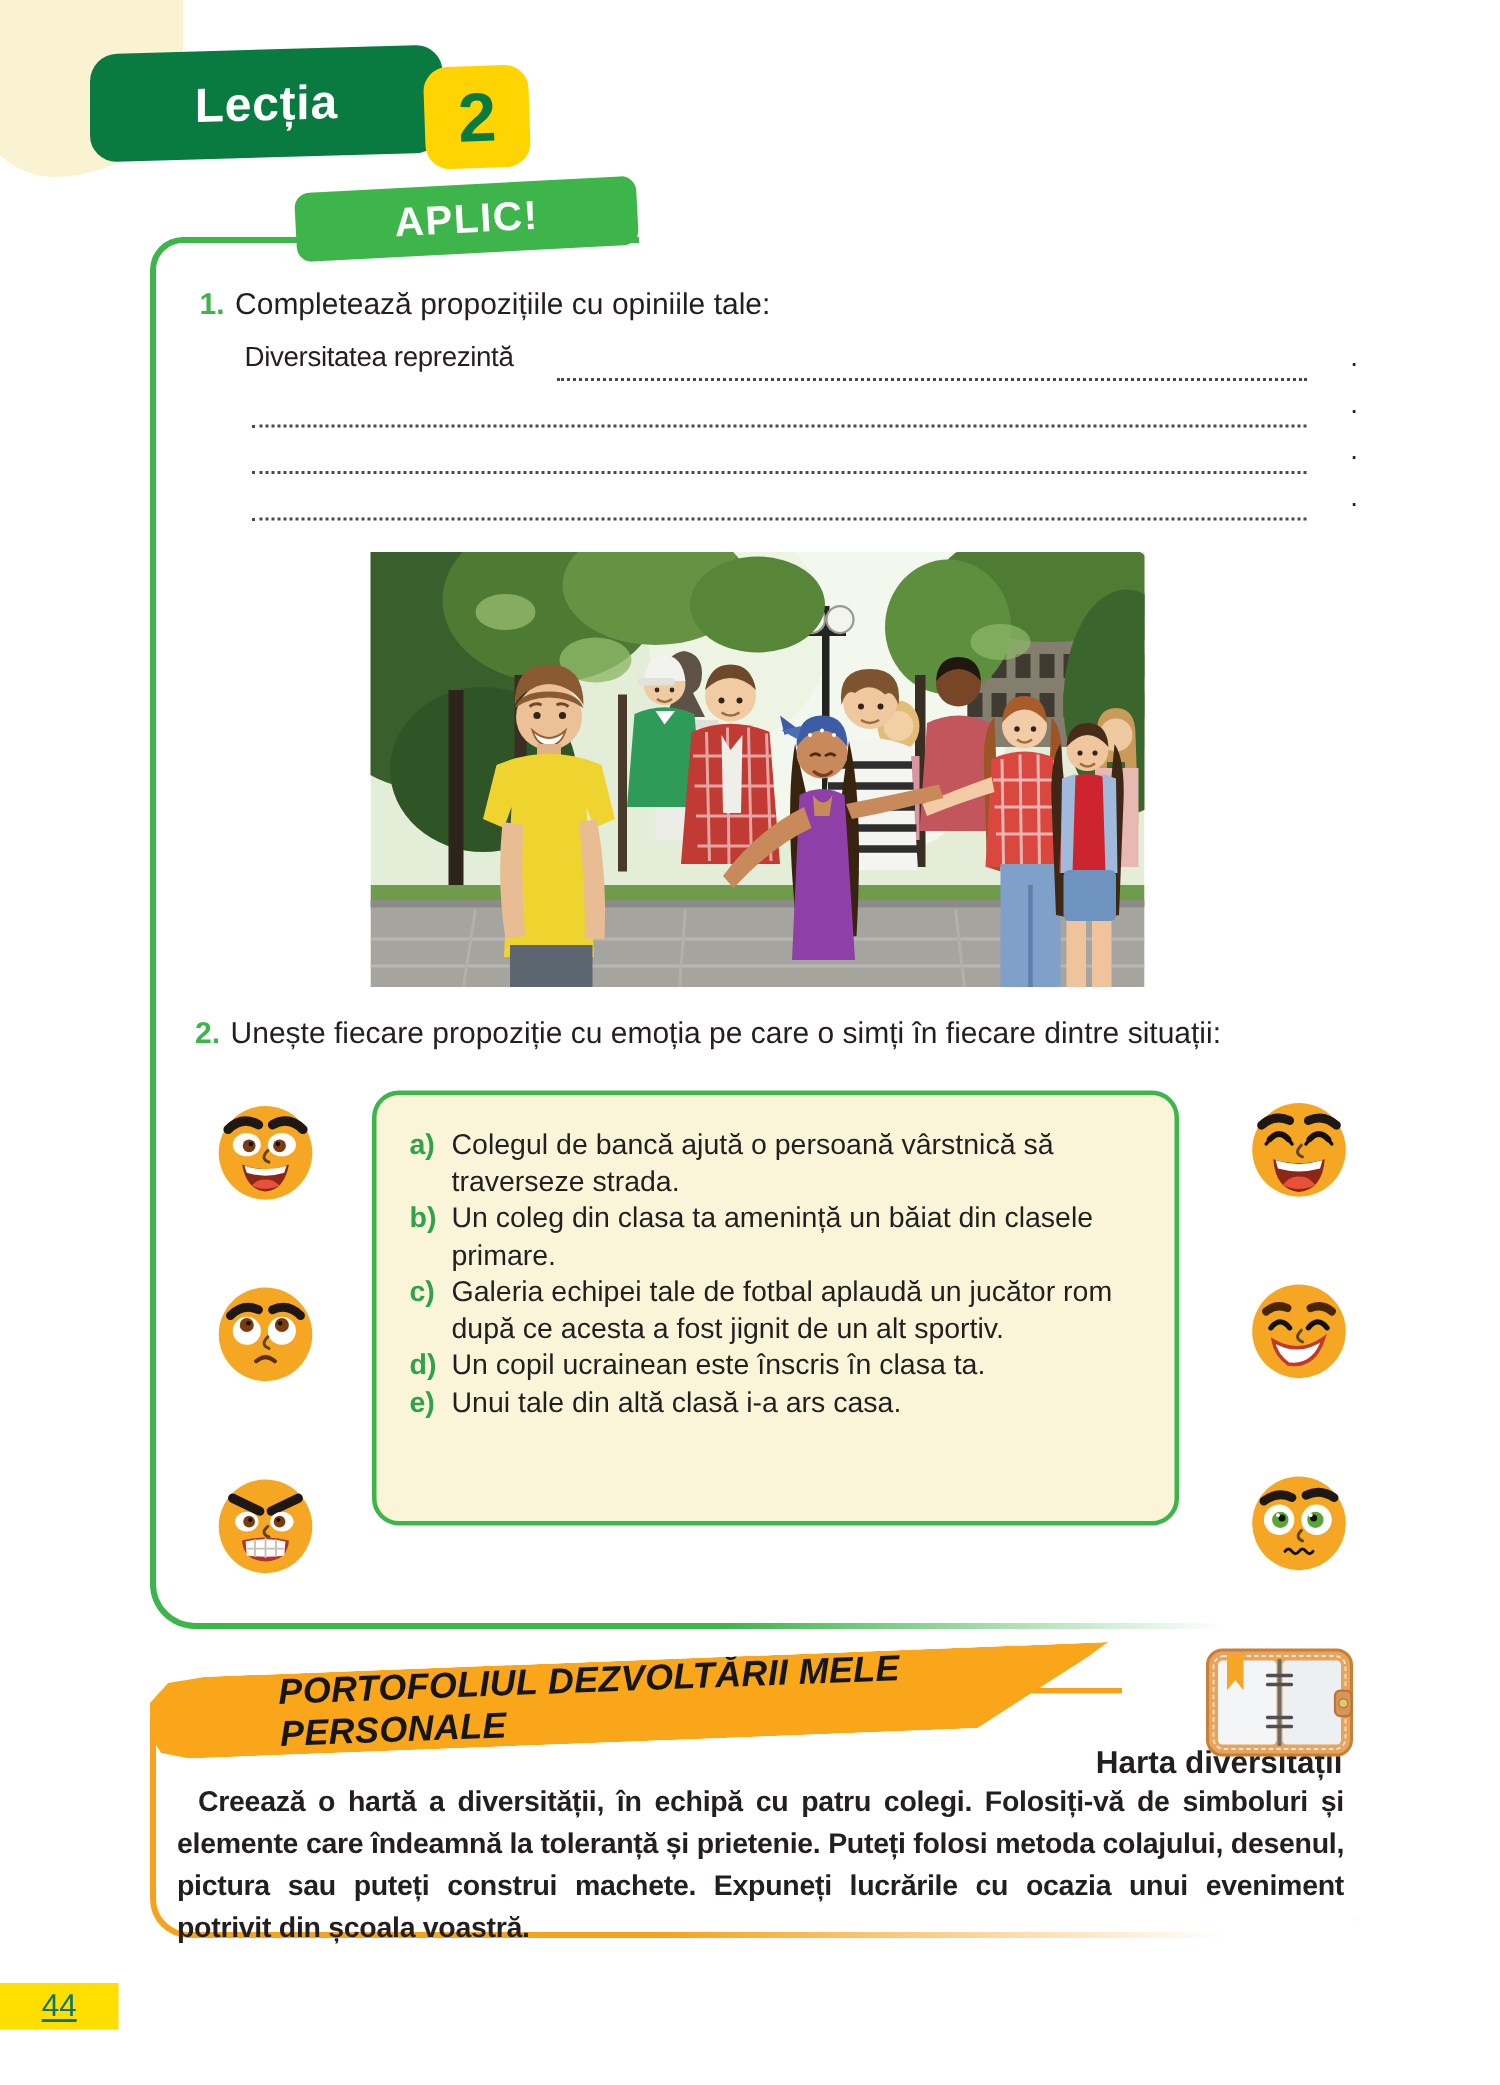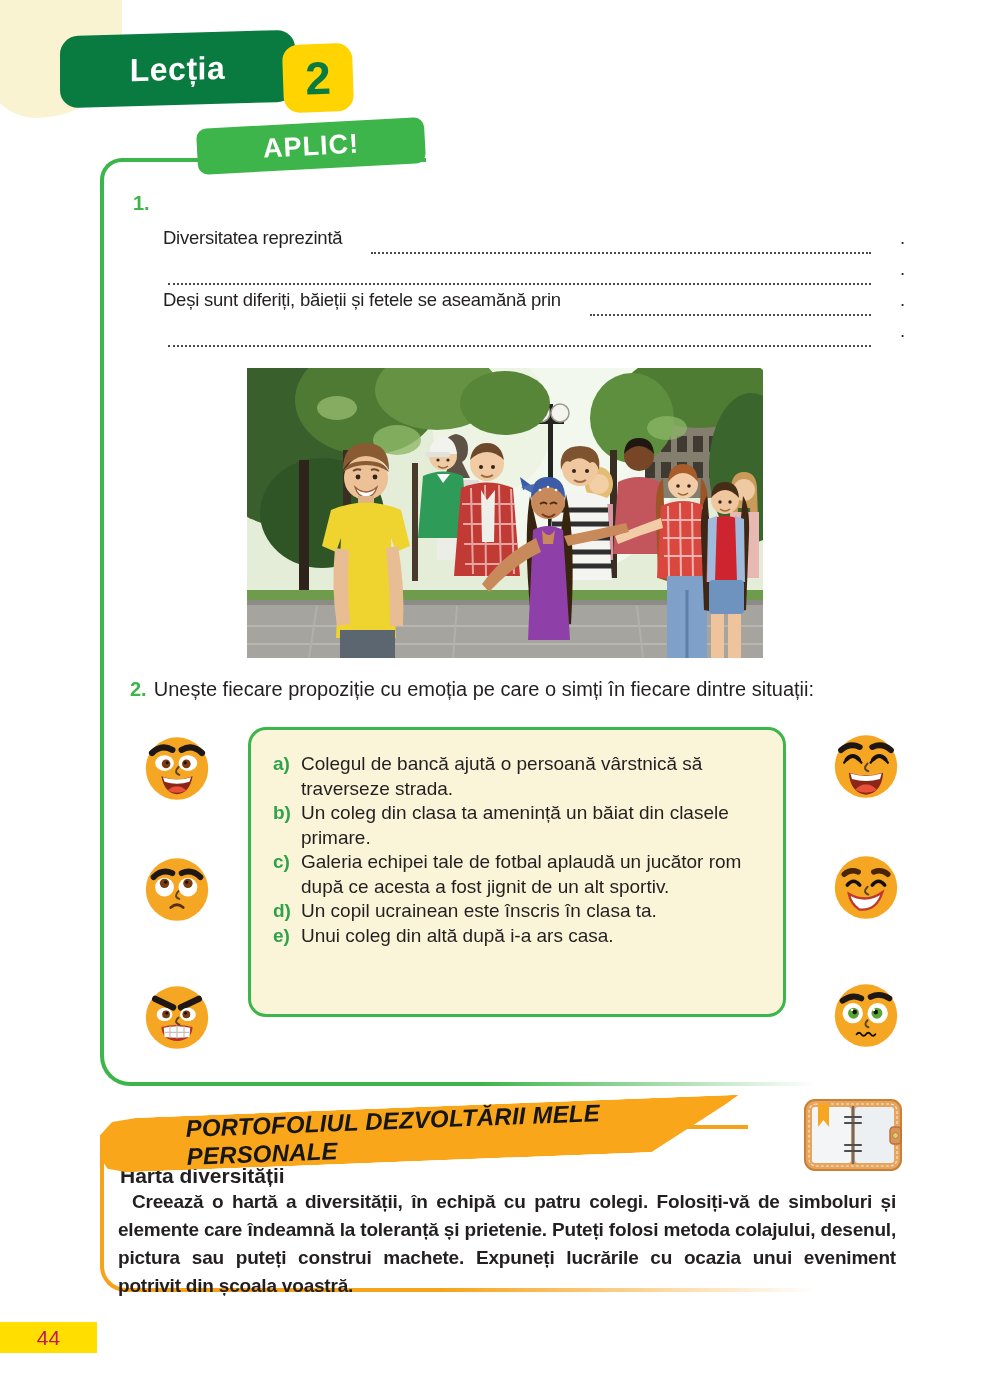--- a/index.html
+++ b/index.html
@@ -68,27 +68,27 @@
   .orange-frame-top-cover { position:absolute; left:748px; top:1119px; width:160px; height:14px; background:#fff; z-index:2; }
   .orange-frame-bottom-fade { position:absolute; left:440px; top:1284px; width:470px; height:12px;
     background:linear-gradient(to right, rgba(255,255,255,0), #fff 80%); z-index:2; }
   .portfolio-banner { position:absolute; left:100px; top:1107px; width:640px; height:54px;
     background:#F9A61A; transform:rotate(-2.2deg);
     clip-path:polygon(0% 30%, 2% 6%, 6% 0%, 100% 0%, 98% 16%, 86% 100%, 4% 100%, 1% 92%, 0% 72%);
     display:flex; align-items:center; z-index:4; }
   .portfolio-banner span { font-style:italic; font-weight:bold; font-size:24px; color:#161616;
     padding-left:86px; letter-spacing:0.2px; }
   .notebook { position:absolute; left:803px; top:1098px; width:100px; height:74px; z-index:5; }
-  .portfolio-heading { position:absolute; left:120px; top:1164px; width:775px; text-align:left;
+  .portfolio-heading { position:absolute; left:120px; top:1164px; width:775px; text-align:right;
     font-weight:bold; font-size:21px; z-index:3; }
   .portfolio-body { position:absolute; left:118px; top:1188px; width:778px; font-size:19px;
     line-height:28px; text-align:justify; text-indent:14px; letter-spacing:-0.2px; z-index:3;font-weight:bold; }
 
-  .page-num { position:absolute; left:0; top:1322px; width:97px; height:31px; background:#FFDE00;
-    display:flex; align-items:center; justify-content:center; font-size:21px; color:#be185d; z-index:3; }
+  .page-num { position:absolute; left:0; top:1322px; width:79px; height:31px; background:#FFDE00;
+    display:flex; align-items:center; justify-content:center; font-size:21px; color:#0f766e; z-index:3;text-decoration:underline; }
 </style>
 </head>
 <body>
 
 <div class="page">
 
   <div class="corner-blob"></div>
 
   <div class="green-frame"></div>
   <div class="green-frame-top-cover"></div>
@@ -100,33 +100,33 @@
   <div class="lesson-num-badge">
     <span>2</span>
   </div>
   <div class="aplic-banner">
     <span>APLIC!</span>
   </div>
 
   <div class="ex1">
     <div class="ex-title">
       <span class="ex-num">1.</span>
+      <span>Completează propozițiile cu opiniile tale:</span>
     </div>
     <div class="ex1-lines">
       <div class="fill-line">
         <span>Diversitatea reprezintă</span>
         <span class="dots"></span>
         <span>.</span>
       </div>
       <div class="fill-line">
         <span class="dots"></span>
         <span>.</span>
       </div>
       <div class="fill-line">
-        <span>Deși sunt diferiți, băieții și fetele se aseamănă prin</span>
         <span class="dots"></span>
         <span>.</span>
       </div>
       <div class="fill-line">
         <span class="dots"></span>
         <span>.</span>
       </div>
     </div>
   </div>
 
@@ -327,21 +327,21 @@
     <div class="match-item">
       <span class="match-letter">c)</span>
       <span>Galeria echipei tale de fotbal aplaudă un jucător rom după ce acesta a fost jignit de un alt sportiv.</span>
     </div>
     <div class="match-item">
       <span class="match-letter">d)</span>
       <span>Un copil ucrainean este înscris în clasa ta.</span>
     </div>
     <div class="match-item">
       <span class="match-letter">e)</span>
-      <span>Unui coleg din altă după i-a ars casa.</span>
+      <span>Unui tale din altă clasă i-a ars casa.</span>
     </div>
   </div>
 
   <div class="emoji em-l1">
     <svg viewBox="0 0 100 100">
       <circle cx="50" cy="52" r="40" fill="#F5A723"></circle>
       <path d="M18 32 Q30 20 44 28" stroke="#1E1713" stroke-width="8" fill="none" stroke-linecap="round"></path>
       <path d="M56 28 Q70 20 82 32" stroke="#1E1713" stroke-width="8" fill="none" stroke-linecap="round"></path>
       <ellipse cx="34" cy="45" rx="12" ry="10" fill="#fff"></ellipse>
       <ellipse cx="64" cy="45" rx="12" ry="10" fill="#fff"></ellipse>

